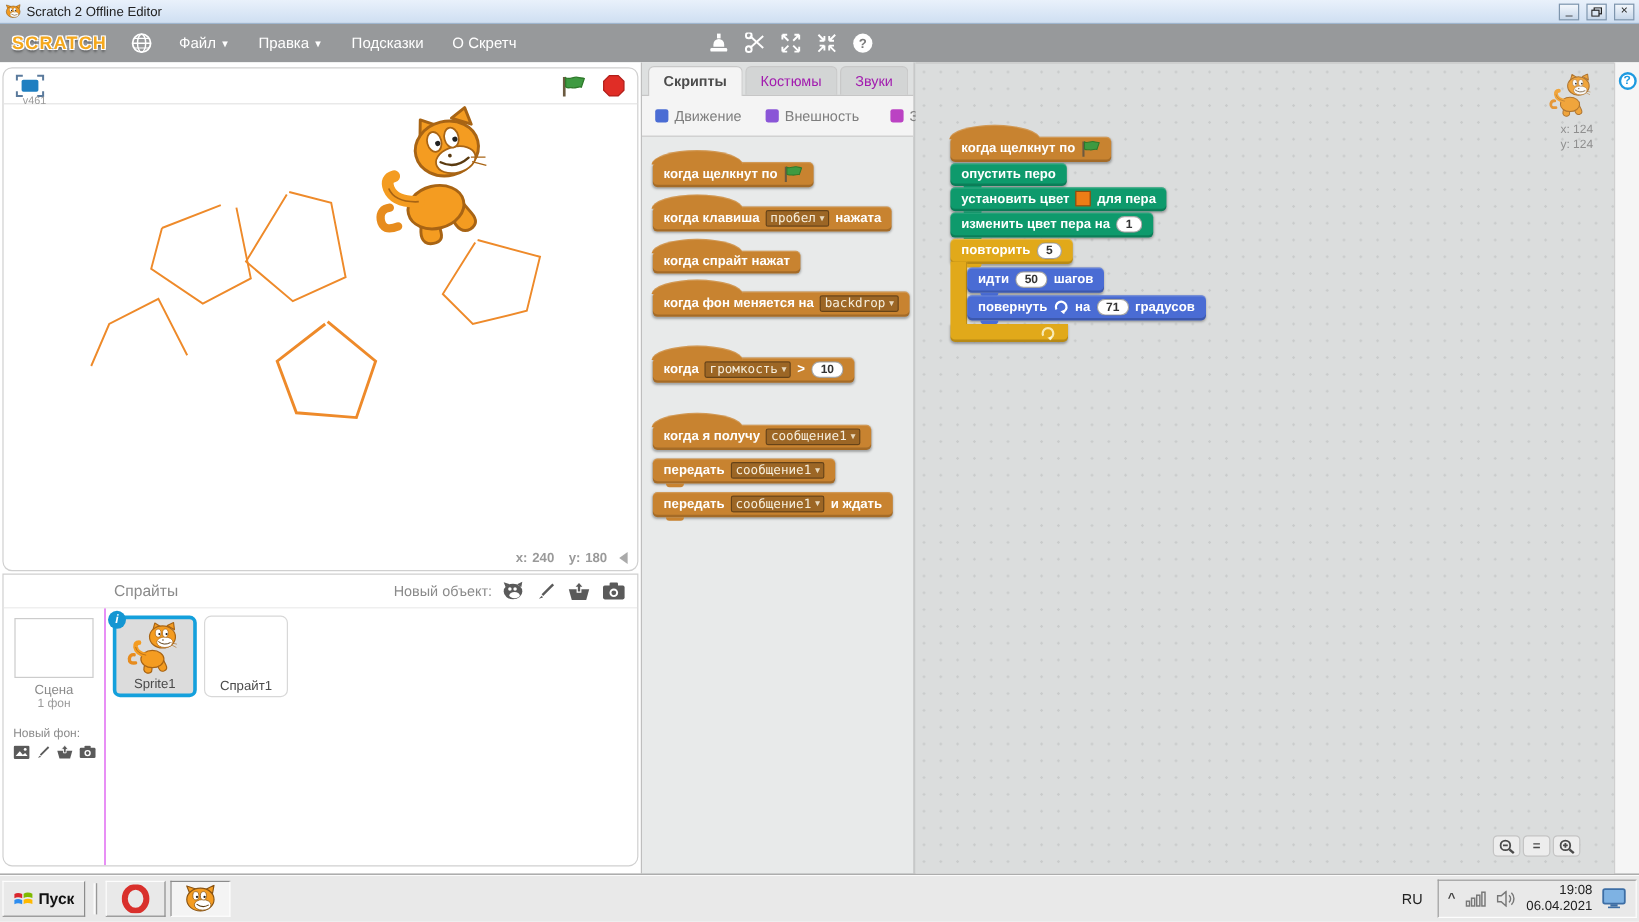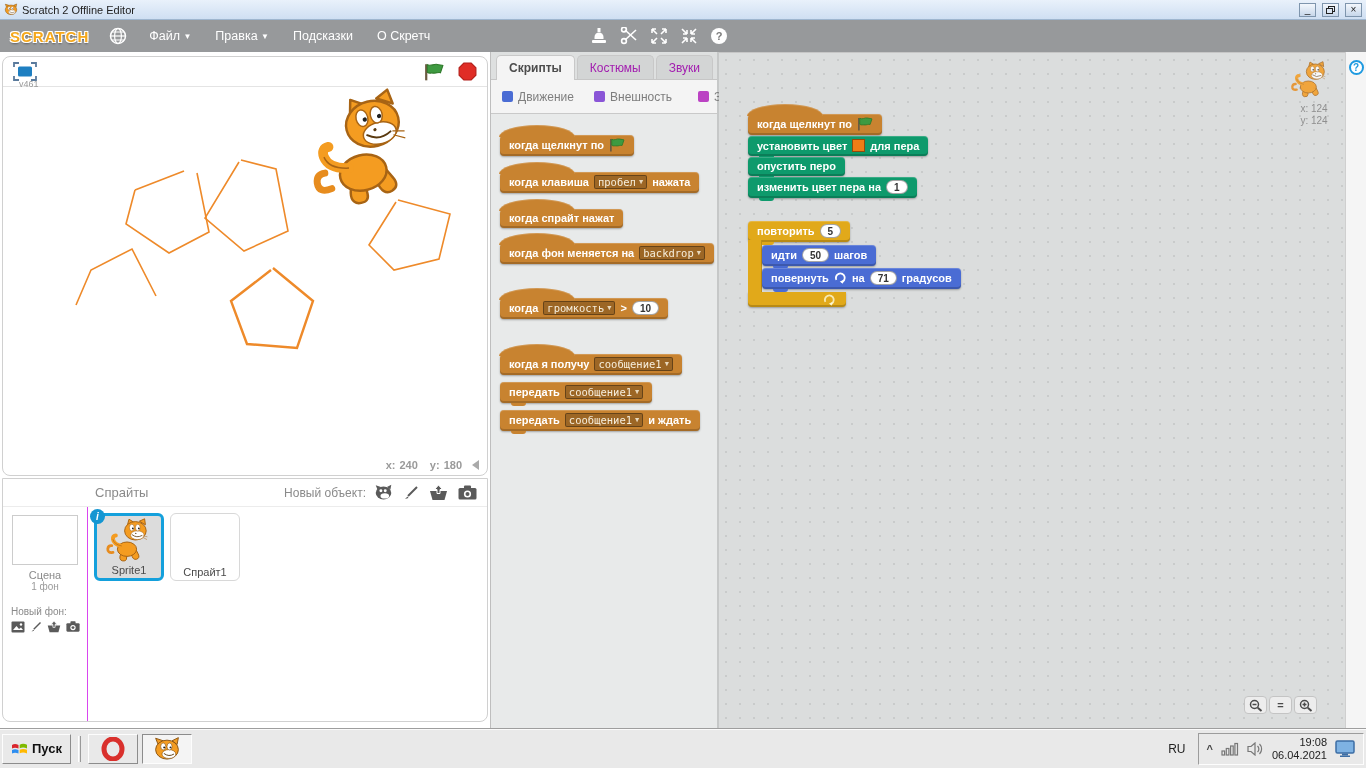--- a/index.html
+++ b/index.html
@@ -21,21 +21,21 @@
   .menu-item { color:#fff; font-size:12.5px; padding:4px 8px; white-space:nowrap; cursor:default;}
   .menu-item .dd-ar { font-size:8px; vertical-align:1px; }
   .mtool { width:26px; height:22px; display:flex; align-items:center; justify-content:center; }
   .mtools { display:flex; margin-left:140px; gap:4px; }
   .globe { margin:0 6px; }
 
   
   .main { flex:1; display:flex; min-height:0; background:#E6E8E8; }
 
   
-  .left-col { width:491px; flex:0 0 auto; display:flex; flex-direction:column; background:#FFF; border-right:1px solid #BEBEBE; }
+  .left-col { width:535px; flex:0 0 auto; display:flex; flex-direction:column; background:#FFF; border-right:1px solid #BEBEBE; }
   .stage-panel { height:420px; border:1px solid #D0D0D0; border-radius:8px; margin:4px 2px 0 2px; background:#fff; position:relative; display:flex; flex-direction:column;}
   .stage-header { height:30px; border-bottom:1px solid #E4E4E4; display:flex; align-items:center; padding:0 10px; }
   .ver-label { position:absolute; top:22px; left:16px; font-size:9px; color:#9A9A9A; }
   .stage-header .sp { flex:1; }
   .stage-canvas { flex:1; position:relative; overflow:hidden; }
   .stage-footer { height:20px; display:flex; align-items:center; justify-content:flex-end; gap:4px; padding:0 8px;
                   font-size:11px; font-weight:bold; color:#9A9A9A; }
   .shrink-arrow { width:0; height:0; border-top:5px solid transparent; border-bottom:5px solid transparent; border-right:7px solid #AAA; margin-left:6px;}
 
   .sprites-panel { flex:1; border:1px solid #D0D0D0; border-radius:0 0 8px 8px; margin:2px 2px 6px 2px; background:#fff; display:flex; flex-direction:column; overflow:hidden;}
@@ -519,39 +519,39 @@
               <span class="bl-label">когда щелкнут по</span>
               <span class="bl-flag">
                 <svg width="16" height="14" viewBox="0 0 18 16">
                   <use href="#greenflag"></use>
                 </svg>
               </span>
             </div>
           </div>
           <div class="b-wrap">
             <div class="block stack" style="background: rgb(14, 154, 108); margin-top: 1px;">
+              <span class="bl-label">опустить перо</span>
+            </div>
+          </div>
+          <div class="b-wrap">
+            <div class="block stack" style="background: rgb(14, 154, 108); margin-top: 1px;">
               <span class="bl-label">установить цвет</span>
               <span class="bl-swatch" style="background: rgb(238, 125, 22);"></span>
               <span class="bl-label">для пера</span>
-            </div>
-          </div>
-          <div class="b-wrap">
-            <div class="block stack" style="background: rgb(14, 154, 108); margin-top: 1px;">
-              <span class="bl-label">опустить перо</span>
             </div>
           </div>
           <div class="b-wrap">
             <div class="block stack" style="background: rgb(14, 154, 108); margin-top: 1px;">
               <span class="bl-label">изменить цвет пера на</span>
               <span class="bl-num">1</span>
             </div>
           </div>
           <div class="b-wrap">
             <div class="cwrap" style="margin-top: 1px;">
-              <div class="block stack" style="background: rgb(225, 169, 26); margin-top: 22px;">
+              <div class="block stack" style="background: rgb(225, 169, 26);">
                 <span class="bl-label">повторить</span>
                 <span class="bl-num">5</span>
               </div>
               <div class="cbody">
                 <div class="cspine" style="background: rgb(225, 169, 26);"></div>
                 <div class="block stack gap1" style="background: rgb(74, 108, 212);">
                   <span class="bl-label">идти</span>
                   <span class="bl-num">50</span>
                   <span class="bl-label">шагов</span>
                 </div>

